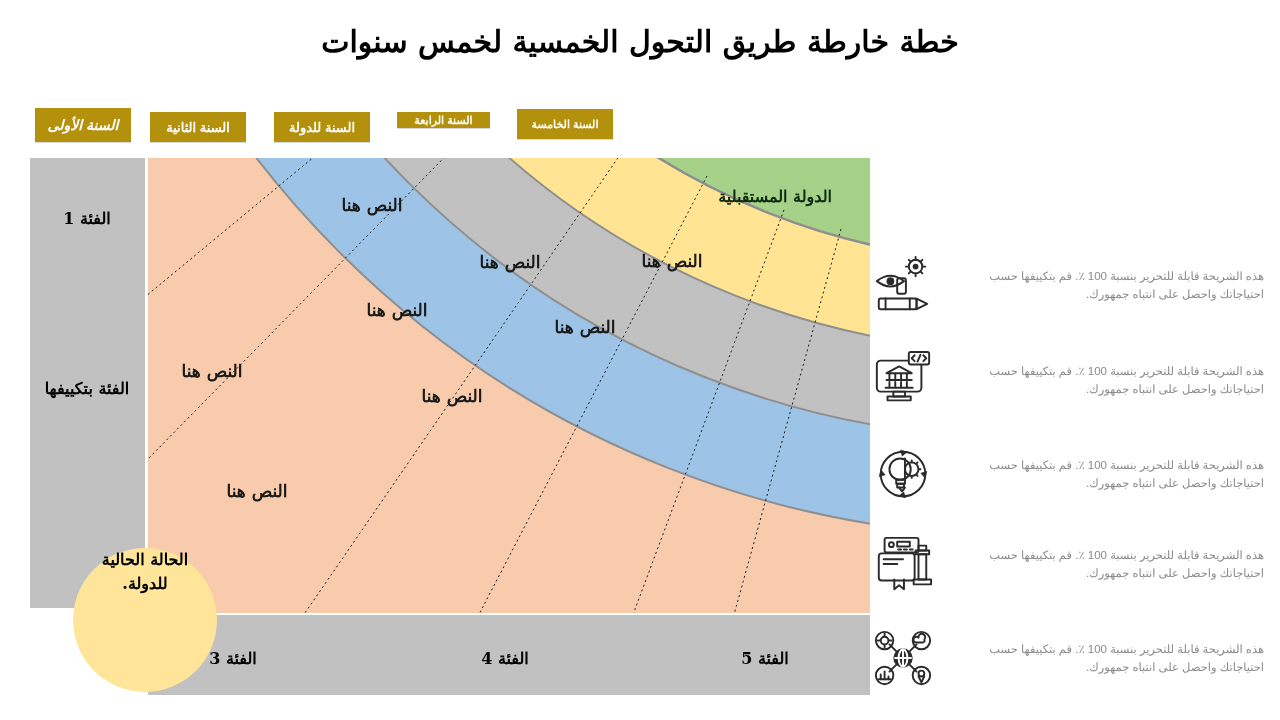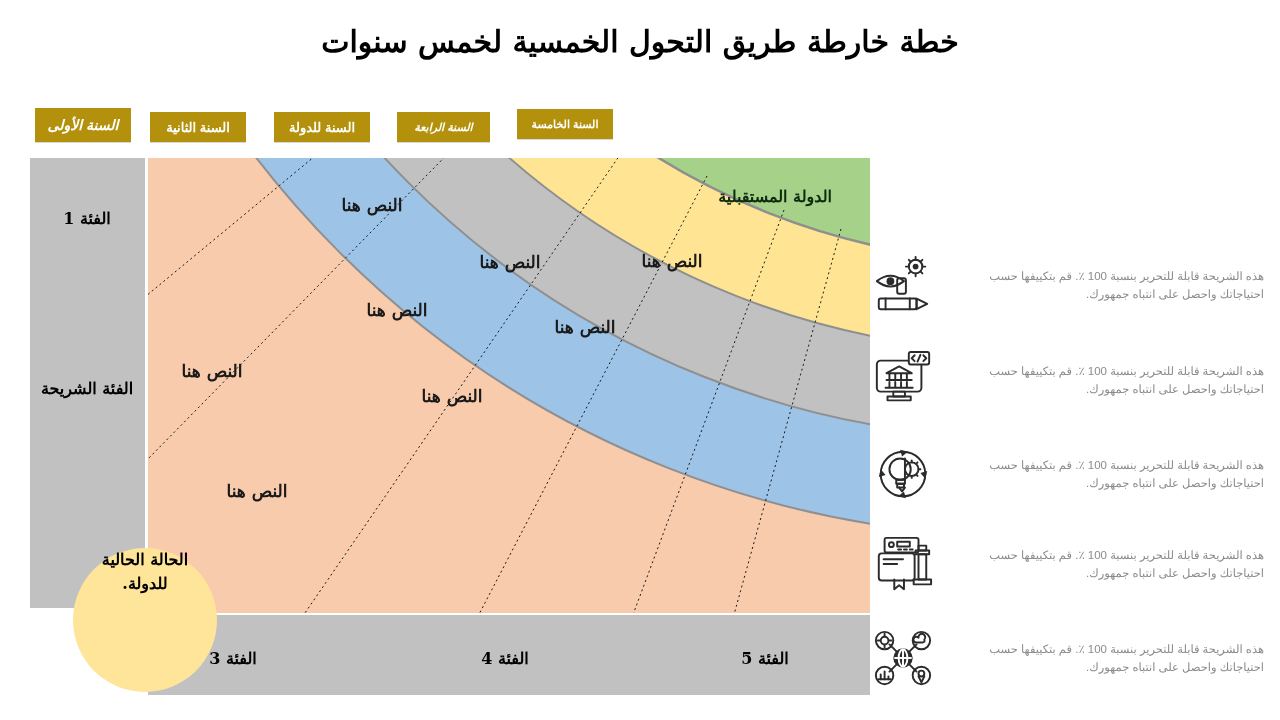--- a/index.html
+++ b/index.html
@@ -15,21 +15,21 @@
     direction:rtl;
   }
   
   .tab{
     background:#B3910D;color:#fff;display:flex;align-items:center;justify-content:center;
     font-weight:700;direction:rtl;box-shadow:0 1px 0 rgba(0,0,0,.15);
   }
   #tab1{left:35px;top:108px;width:96px;height:34px;font-size:14px;font-style:italic;}
   #tab2{left:150px;top:112px;width:96px;height:30px;font-size:13px;}
   #tab3{left:274px;top:112px;width:96px;height:30px;font-size:13px;}
-  #tab4{left:397px;top:112px;width:93px;height:30px;font-size:11px;font-style:italic;}
+  #tab4{left:397px;top:112px;width:93px;height:16px;font-size:11px;}
   #tab5{left:517px;top:109px;width:96px;height:30px;font-size:11px;}
   
   #left-col{left:30px;top:158px;width:115px;height:450px;background:#C1C1C1;}
   #bottom-strip{left:148px;top:615px;width:722px;height:80px;background:#C1C1C1;text-align:right;}
   .cat-label{
     font-family:"DejaVu Serif",serif;font-weight:700;font-size:16px;color:#000;
     direction:rtl;white-space:nowrap;transform:translate(-50%,-50%);
   }
   
   #fan{left:148px;top:158px;width:722px;height:455px;}
@@ -68,21 +68,21 @@
 <div class="abs" id="title">خطة خارطة طريق التحول الخمسية لخمس سنوات</div>
 
 <div class="abs tab" id="tab1">السنة الأولى</div>
 <div class="abs tab" id="tab2">السنة الثانية</div>
 <div class="abs tab" id="tab3">السنة للدولة</div>
 <div class="abs tab" id="tab4">السنة الرابعة</div>
 <div class="abs tab" id="tab5">السنة الخامسة</div>
 
 <div class="abs" id="left-col">
   <div class="abs cat-label" style="left:57px;top:60px;">الفئة 1</div>
-  <div class="abs cat-label" style="left:57px;top:230px;">الفئة الشريحة</div>
+  <div class="abs cat-label" style="left:57px;top:230px;">الفئة بتكييفها</div>
 </div>
 
 <div class="abs" id="bottom-strip">
   <div class="abs cat-label" style="left:85px;top:43px;">الفئة 3</div>
   <div class="abs cat-label" style="left:357px;top:43px;">الفئة 4</div>
   <div class="abs cat-label" style="left:617px;top:43px;">الفئة 5</div>
 </div>
 
 <div class="abs" id="fan">
   <svg width="722" height="455" viewBox="0 0 722 455">

